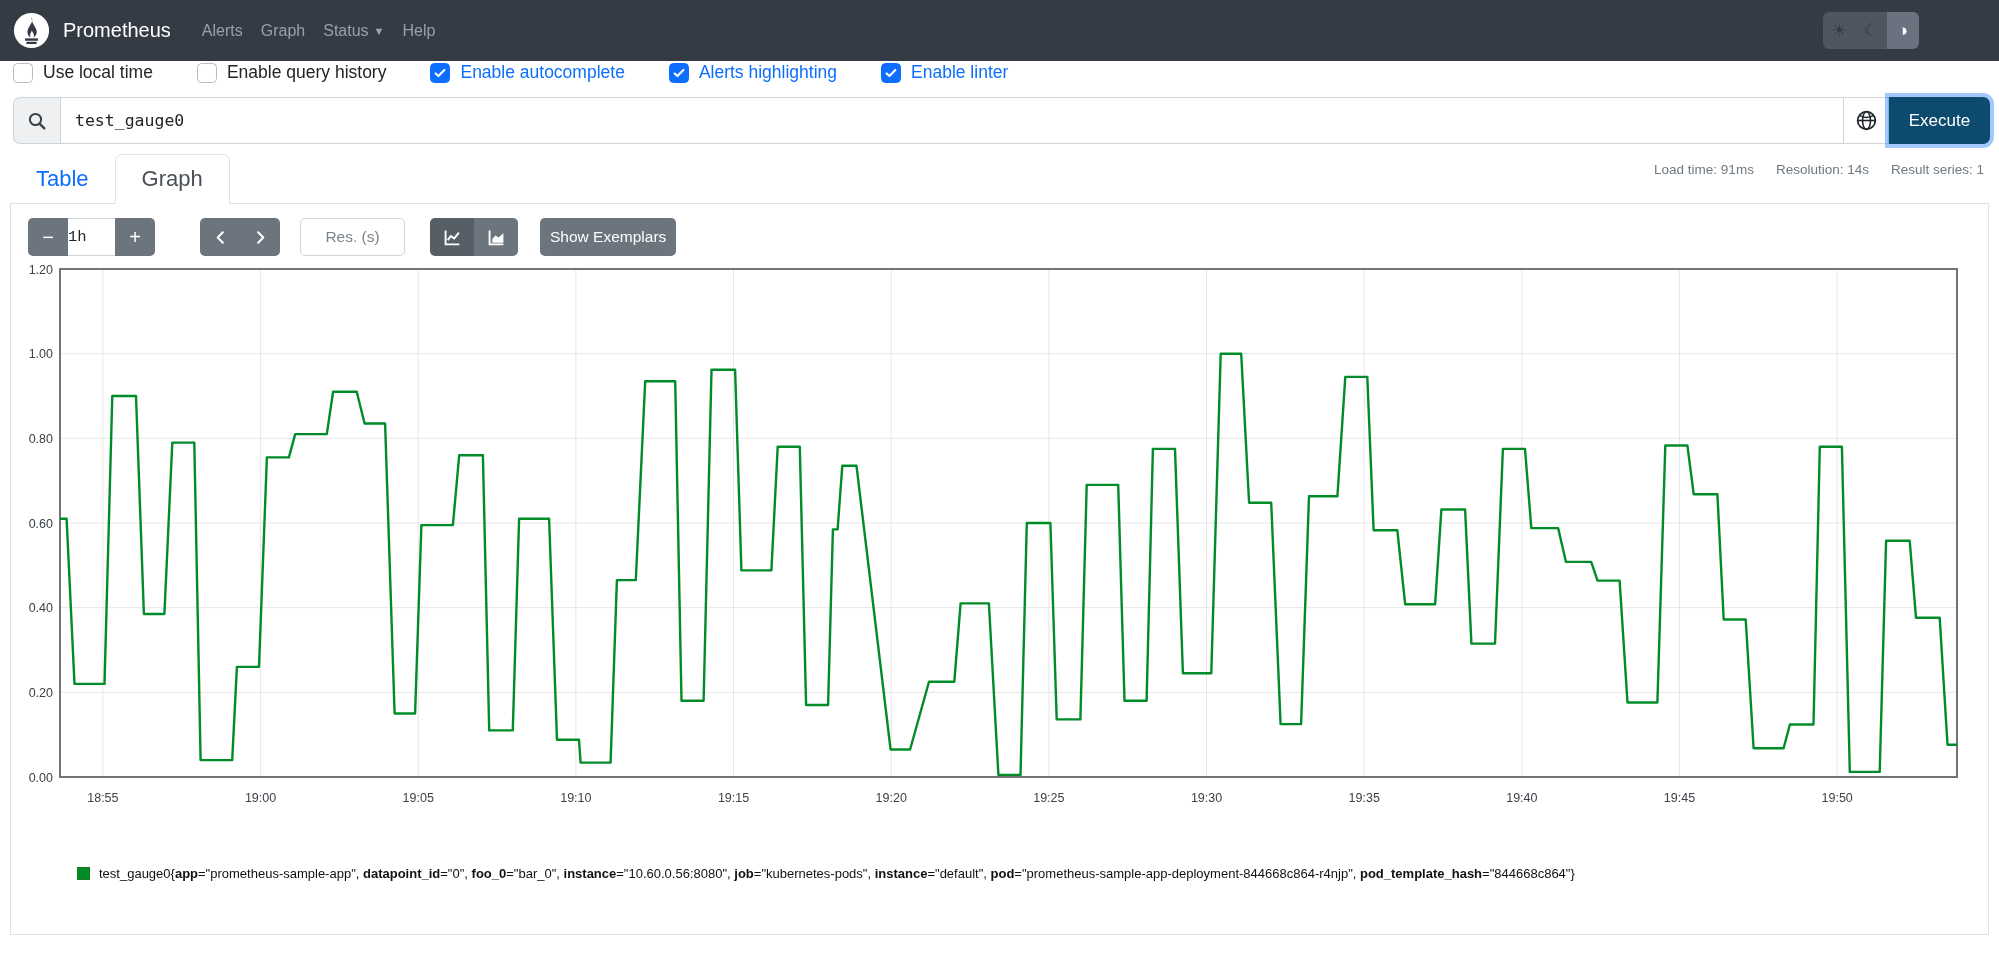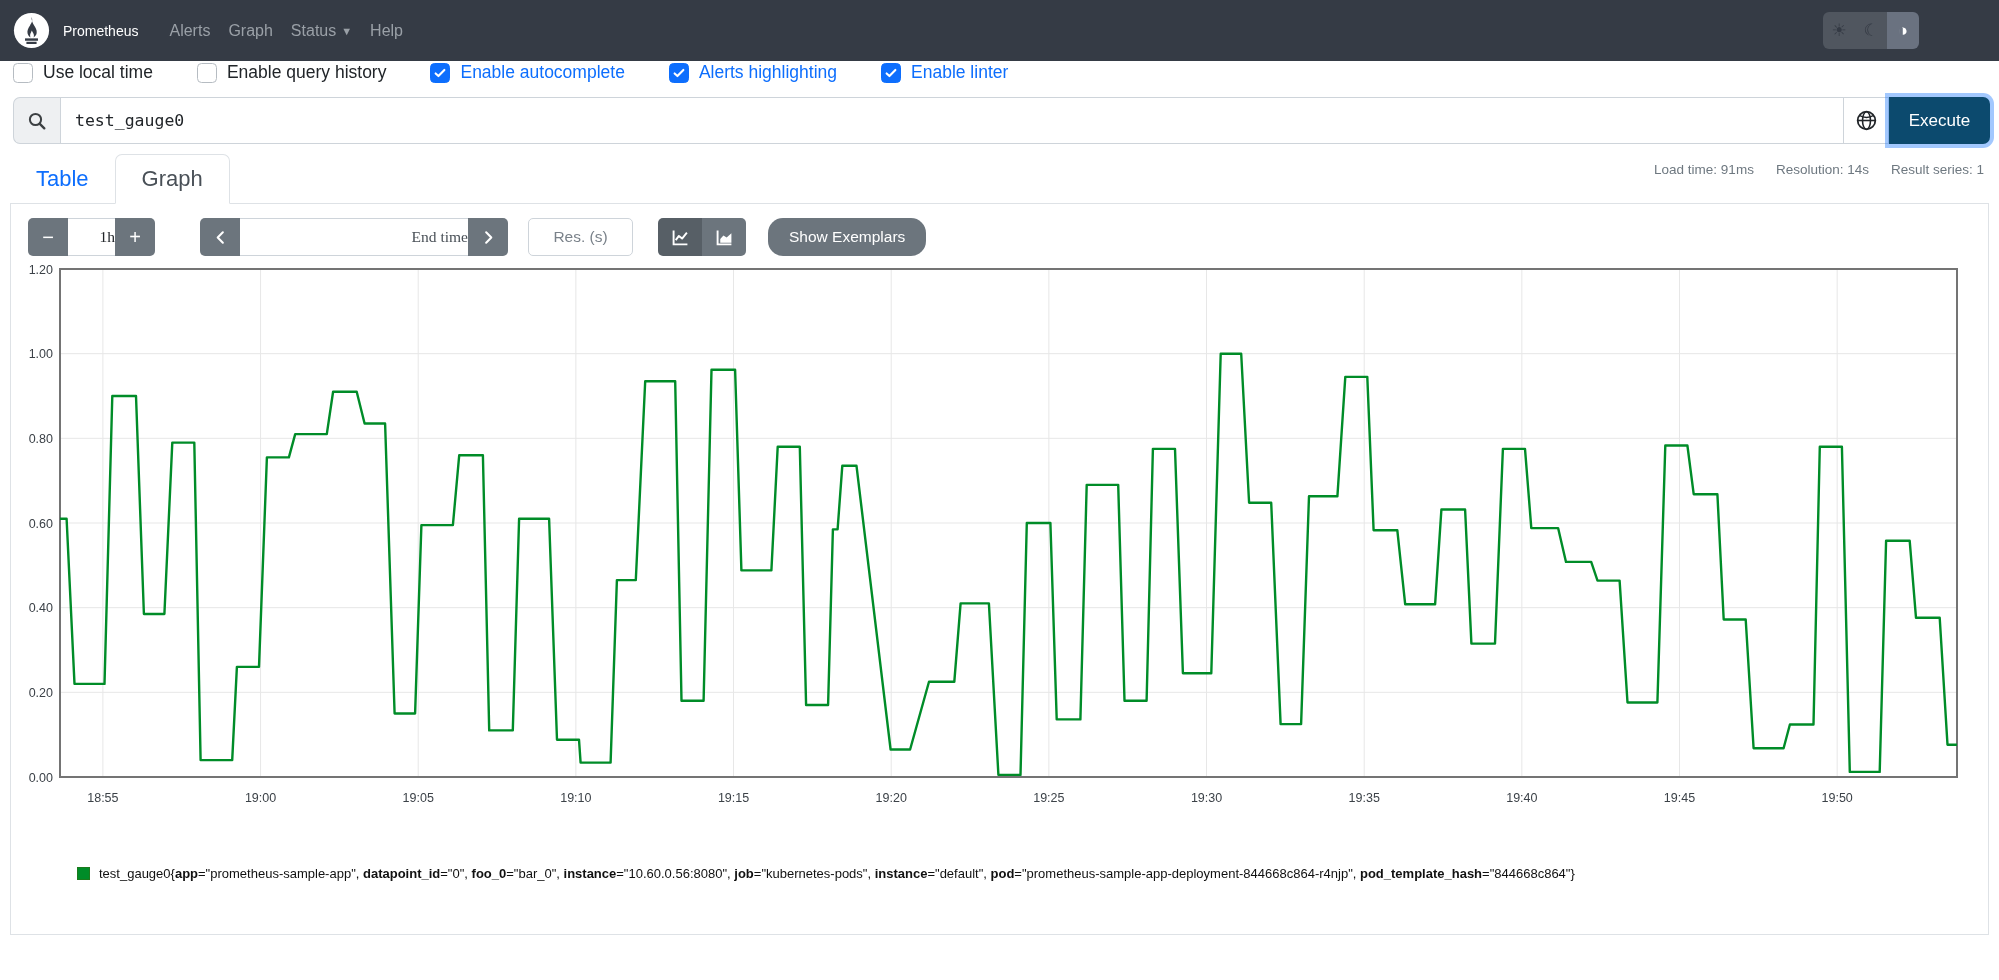--- a/index.html
+++ b/index.html
@@ -3,21 +3,21 @@
 <meta charset="utf-8">
 <style>
   * { box-sizing: border-box; margin: 0; padding: 0; }
   html,body { width:1999px; height:980px; overflow:hidden; background:#fff;
               font-family:"Liberation Sans", sans-serif; color:#212529; }
 
   
   .navbar { height:61px; background:#353b45; display:flex; align-items:center;
             padding:0 80px 0 13px; }
   .logo { width:37px; height:37px; margin-right:13px; flex:none; }
-  .brand { color:#fff; font-size:14px; margin-right:22px; }
+  .brand { color:#fff; font-size:20px; margin-right:22px; }
   .nav-links { display:flex; align-items:flex-start; }
   .nav-link { color:#9aa0a7; font-size:16px; padding:0 9px; cursor:pointer; }
   .caret { display:inline-block; margin-left:5px; font-size:11px; position:relative; top:-1px; }
   .nav-spacer { flex:1; }
   .theme-toggle { display:flex; border-radius:6px; overflow:hidden; height:37px; }
   .theme-btn { width:32px; display:flex; align-items:center; justify-content:center;
                background:#50565f; color:#343a44; font-size:17px; cursor:pointer; }
   .theme-btn.active { background:#6a7280; color:#fff; }
 
   
@@ -61,33 +61,33 @@
 
   
   .controls { display:flex; align-items:center; padding:14px 17px 0 17px; height:52px; }
   .btn-grey { background:#6c757d; color:#fff; border:none; height:38px; cursor:pointer;
               display:flex; align-items:center; justify-content:center; font-family:inherit; }
   .grp { display:flex; height:38px; }
   .grp .btn-grey { width:40px; font-size:20px; }
   .grp .btn-grey.first { border-radius:5px 0 0 5px; }
   .grp .btn-grey.last { border-radius:0 5px 5px 0; }
   .grp input { border:1px solid #ced4da; border-left:none; border-right:none; outline:none;
-               text-align:right; font-size:15.5px; font-family:Liberation Serif, serif; color:#212529; }
+               text-align:left; font-size:15.5px; font-family:Liberation Mono, monospace; color:#212529; }
   .inp-range { width:47px; }
   .inp-endtime { width:228px; }
   .inp-endtime::placeholder { color:#495057; opacity:1; }
   .inp-res { width:105px; margin-left:20px; border:1px solid #ced4da !important;
              border-radius:5px; height:38px; text-align:center; font-size:15.5px;
              font-family:inherit; outline:none; }
   .inp-res::placeholder { color:#7a828a; opacity:1; }
   .grp2 { margin-left:45px; }
   .chart-toggle { display:flex; margin-left:25px; border-radius:5px; overflow:hidden; }
   .chart-toggle .btn-grey { width:44px; }
   .chart-toggle .btn-grey.active { background:#575f66; }
-  .exemplars-btn { margin-left:22px; padding:0 21px; border-radius:15px; font-size:15.5px; }
+  .exemplars-btn { margin-left:22px; padding:0 10px; border-radius:5px; font-size:15.5px; }
 
   
   .chart-wrap { margin:6px 0 0 10px; }
   svg text.ylab { font-size:12.5px; fill:#3c4248; text-anchor:end; }
   svg text.xlab { font-size:12.5px; fill:#3c4248; text-anchor:middle; }
   svg line.grid { stroke:#e7e7e7; stroke-width:1; }
   svg rect.plot-border { fill:none; stroke:#747474; stroke-width:2; }
   svg path.series { fill:none; stroke-width:2.4; stroke-linejoin:round; }
 
   
@@ -198,21 +198,20 @@
       <button class="btn-grey first">−</button>
       <input class="inp-range" value="1h" style="">
       <button class="btn-grey last">+</button>
     </div>
     <div class="grp grp2">
       <button class="btn-grey first">
         <svg width="15" height="15" viewBox="0 0 16 16">
             <path d="M10.5 2.5L5 8l5.5 5.5" stroke="#fff" stroke-width="2.2" fill="none" stroke-linecap="round" stroke-linejoin="round"></path>
           </svg>
       </button>
-      <input class="inp-endtime" placeholder="End time" style="">
       <button class="btn-grey last">
         <svg width="15" height="15" viewBox="0 0 16 16">
             <path d="M5.5 2.5L11 8l-5.5 5.5" stroke="#fff" stroke-width="2.2" fill="none" stroke-linecap="round" stroke-linejoin="round"></path>
           </svg>
       </button>
     </div>
     <input class="inp-res" placeholder="Res. (s)" style="">
     <div class="chart-toggle">
       <button class="btn-grey active">
         <svg width="17" height="17" viewBox="0 0 16 16">

